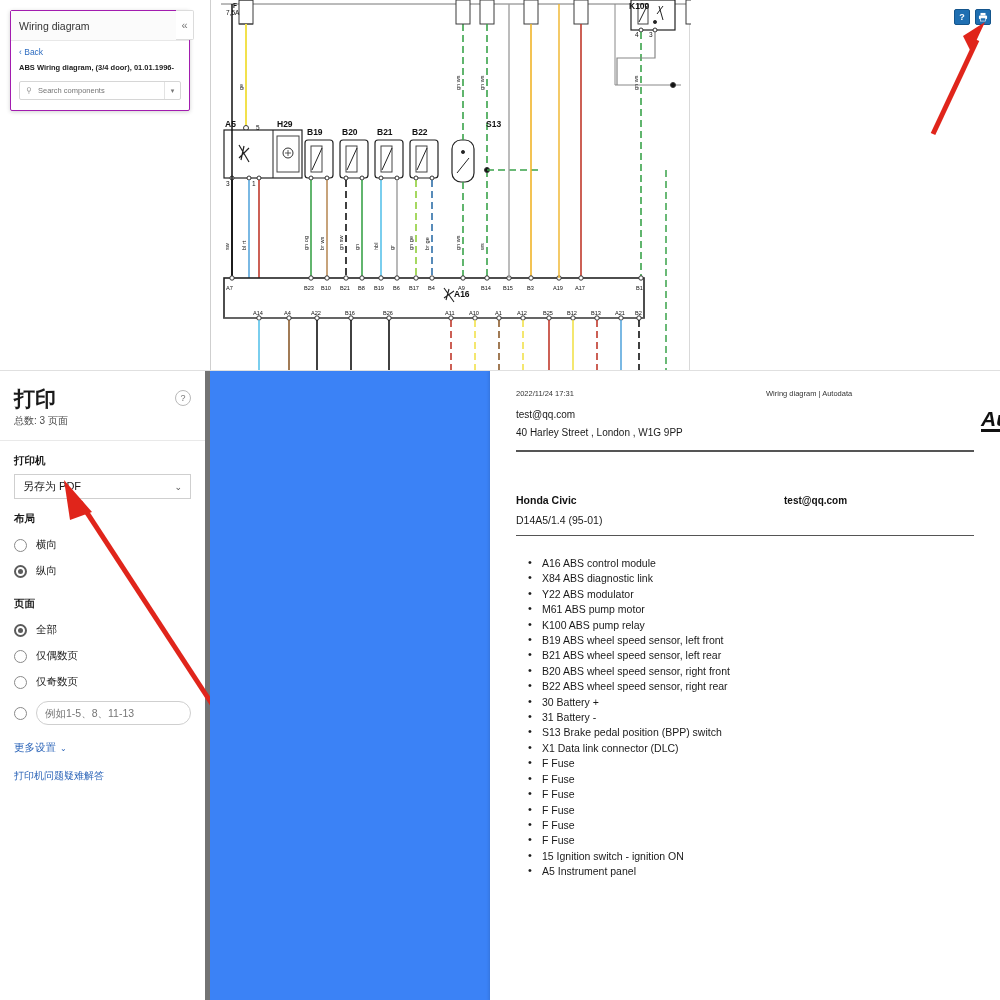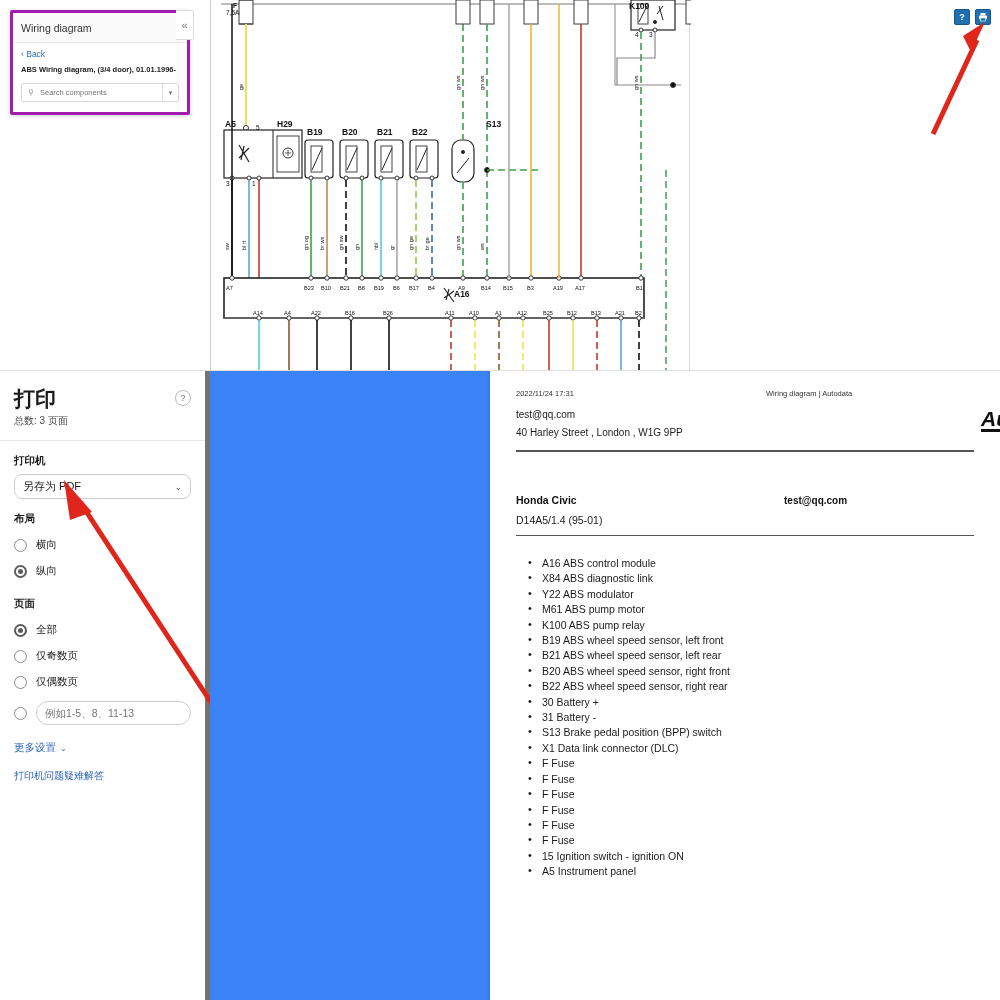--- a/index.html
+++ b/index.html
@@ -19,21 +19,21 @@
   }
   .diagram-canvas {
     position: absolute; left: 210px; top: 0; width: 480px; height: 370px;
     background: #ffffff; border-left: 1px solid #cfcfcf; border-right: 1px solid #d9d9d9;
   }
   .diagram-svg { position: absolute; left: 0; top: 0; }
 
   
   .wd-panel {
     position: absolute; left: 10px; top: 10px; width: 180px;
-    background: #ffffff; border: 3px solid #a21caf;
+    background: #ffffff; border: 1px solid #a21caf;
     box-shadow: 0 1px 4px rgba(0,0,0,.18); border-radius: 2px;
   }
   .wd-panel-head {
     height: 30px; display: flex; align-items: center; justify-content: space-between;
     padding: 0 8px; background: #fbfbfb; border-bottom: 1px solid #e8e8e8;
   }
   .wd-title { font-size: 10.5px; color: #333; }
   .wd-panel-body { padding: 6px 8px 10px 8px; }
   .wd-back { font-size: 8.5px; color: #2d6cc0; cursor: pointer; margin-bottom: 6px; }
   .wd-sub { font-size: 7.5px; color: #222; font-weight: bold; line-height: 1.35; margin-bottom: 8px; }
@@ -83,21 +83,21 @@
   .pp-h1 { font-size: 21px; font-weight: bold; color: #1a1a1a; line-height: 1.1; }
   .pp-sub { font-size: 10px; color: #4a4a4a; margin-top: 4px; }
   .pp-help {
     width: 16px; height: 16px; border: 1px solid #b9b9b9; border-radius: 50%;
     display: flex; align-items: center; justify-content: center;
     font-size: 9px; color: #777; cursor: pointer; margin-top: 3px;
   }
   .pp-divider { height: 1px; background: #e9e9e9; margin: 12px -14px 0 -14px; }
   .pp-label { font-size: 10.5px; font-weight: bold; color: #1a1a1a; margin: 13px 0 6px 0; }
   .pp-select {
-    height: 25px; border: 1px solid #cfcfcf; border-radius: 8px; background: #fff;
+    height: 25px; border: 1px solid #cfcfcf; border-radius: 0; background: #fff;
     display: flex; align-items: center; justify-content: space-between;
     padding: 0 8px; cursor: pointer;
   }
   .pp-select-val { font-size: 11px; color: #1a1a1a; }
   .pp-select-caret { font-size: 9px; color: #555; }
   .pp-radio-row { display: flex; align-items: center; height: 26px; cursor: pointer; }
   .pp-radio {
     width: 13px; height: 13px; border-radius: 50%; border: 1.6px solid #8a8a8a;
     margin-right: 9px; flex: none; background: #fff;
     display: flex; align-items: center; justify-content: center;
@@ -459,25 +459,25 @@
         <span class="pp-radio-lbl">纵向</span>
       </div>
 
       <div class="pp-label">页面</div>
       <div class="pp-radio-row">
         <span class="pp-radio sel"></span>
         <span class="pp-radio-lbl">全部</span>
       </div>
       <div class="pp-radio-row">
         <span class="pp-radio"></span>
-        <span class="pp-radio-lbl">仅奇数页</span>
+        <span class="pp-radio-lbl">仅偶数页</span>
       </div>
       <div class="pp-radio-row">
         <span class="pp-radio"></span>
-        <span class="pp-radio-lbl">仅偶数页</span>
+        <span class="pp-radio-lbl">仅奇数页</span>
       </div>
       <div class="pp-range-row">
         <span class="pp-radio" style="margin-right:9px;"></span>
         <input class="pp-range-inp" type="text" placeholder="例如1-5、8、11-13" style="">
       </div>
 
       <div class="pp-more">
         <span>更多设置</span><span class="chev">⌄</span>
       </div>
       <div class="pp-trouble">打印机问题疑难解答</div>

